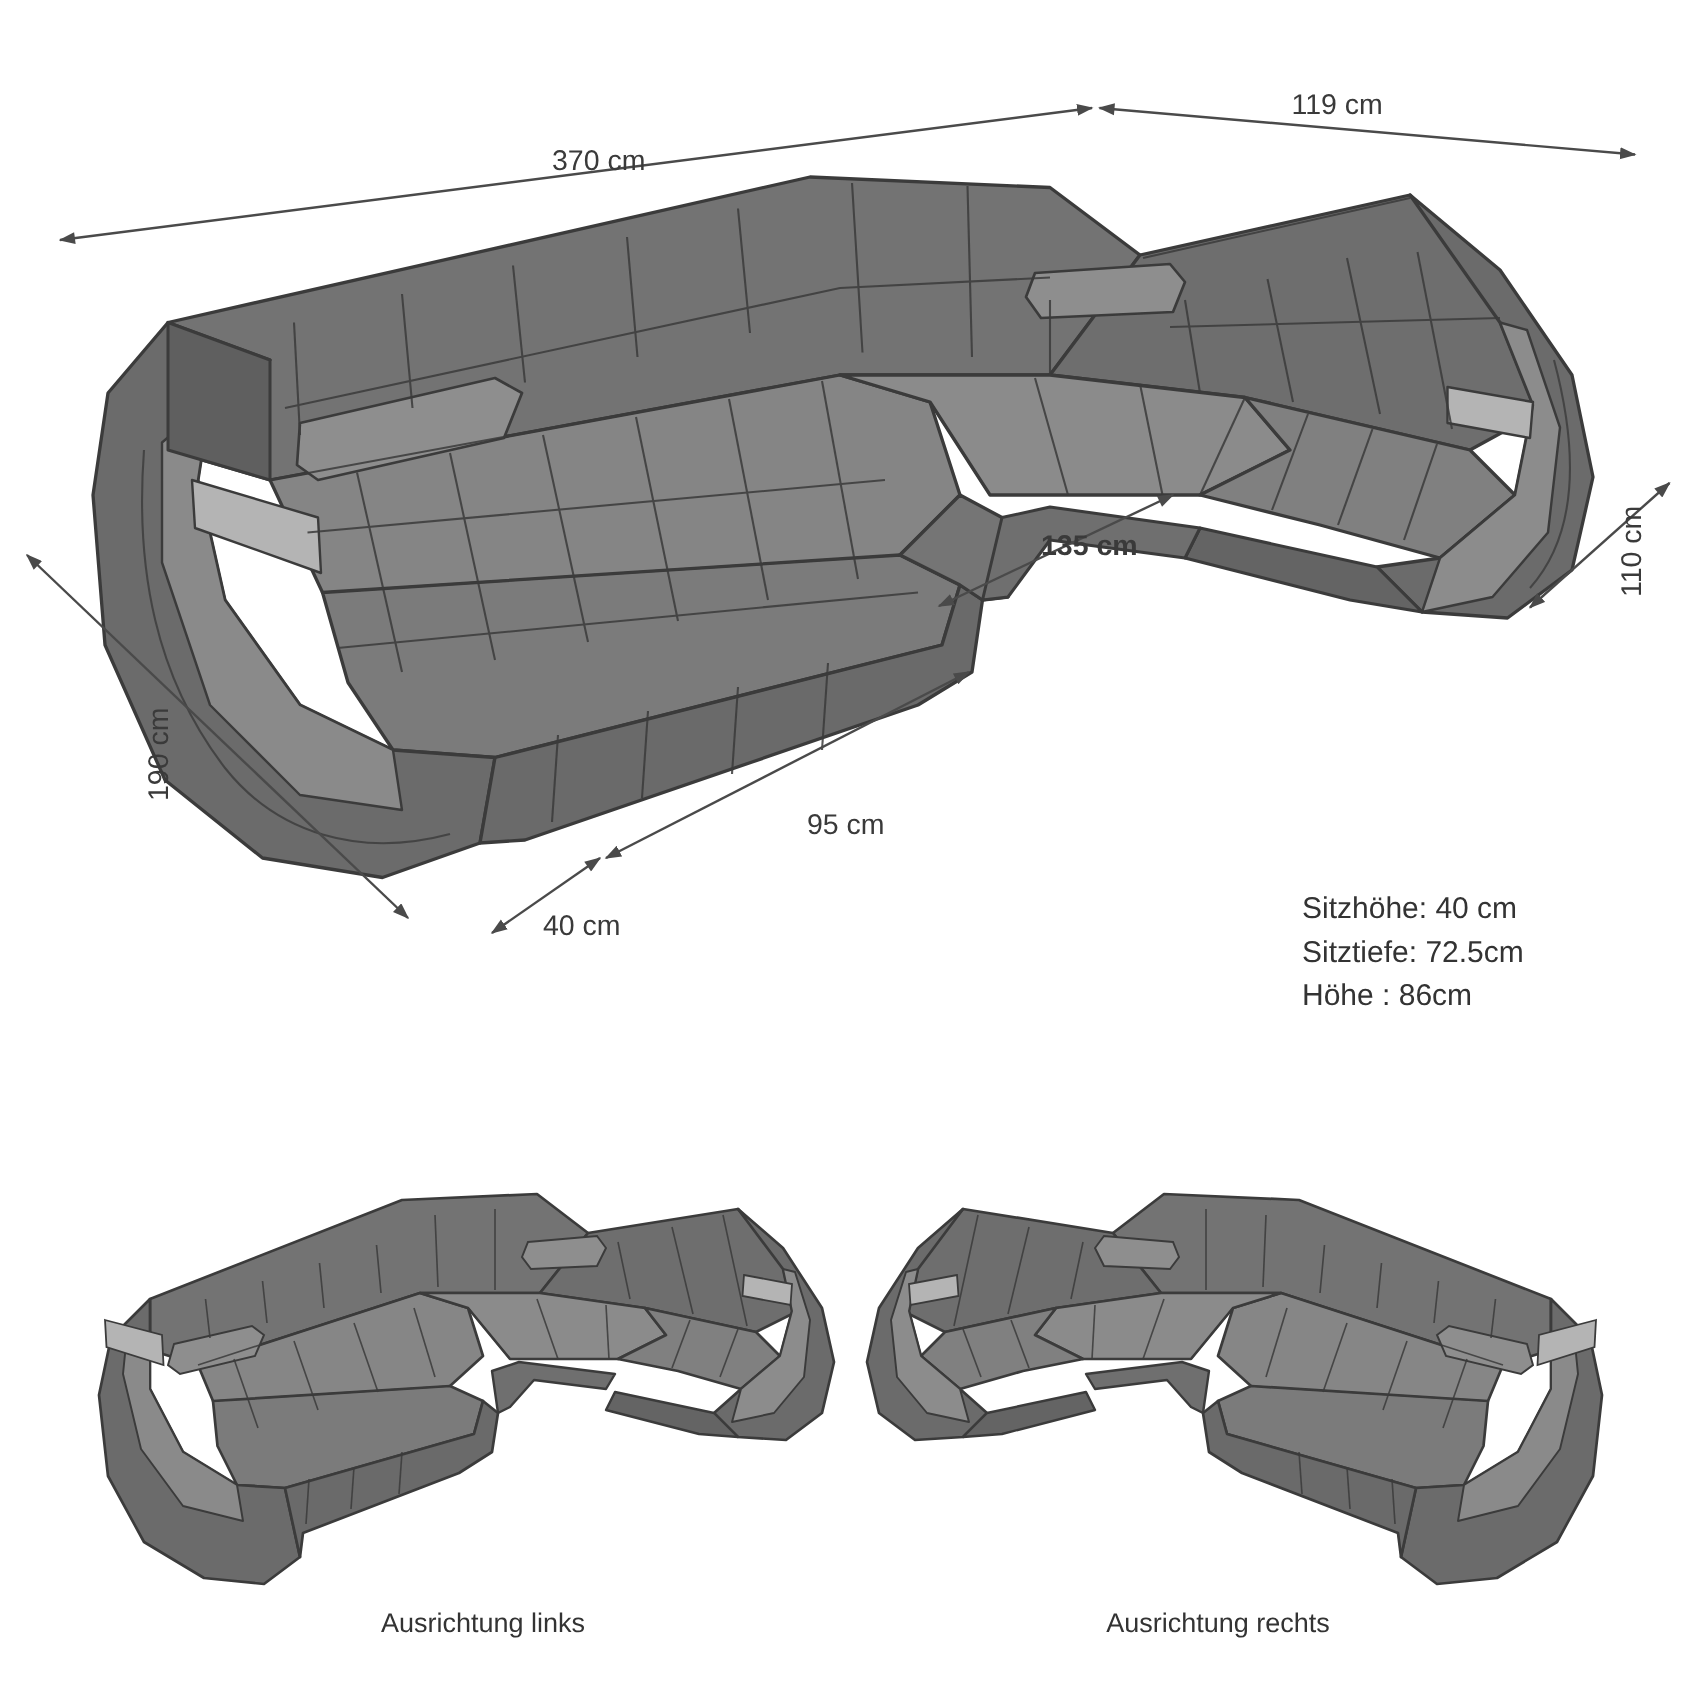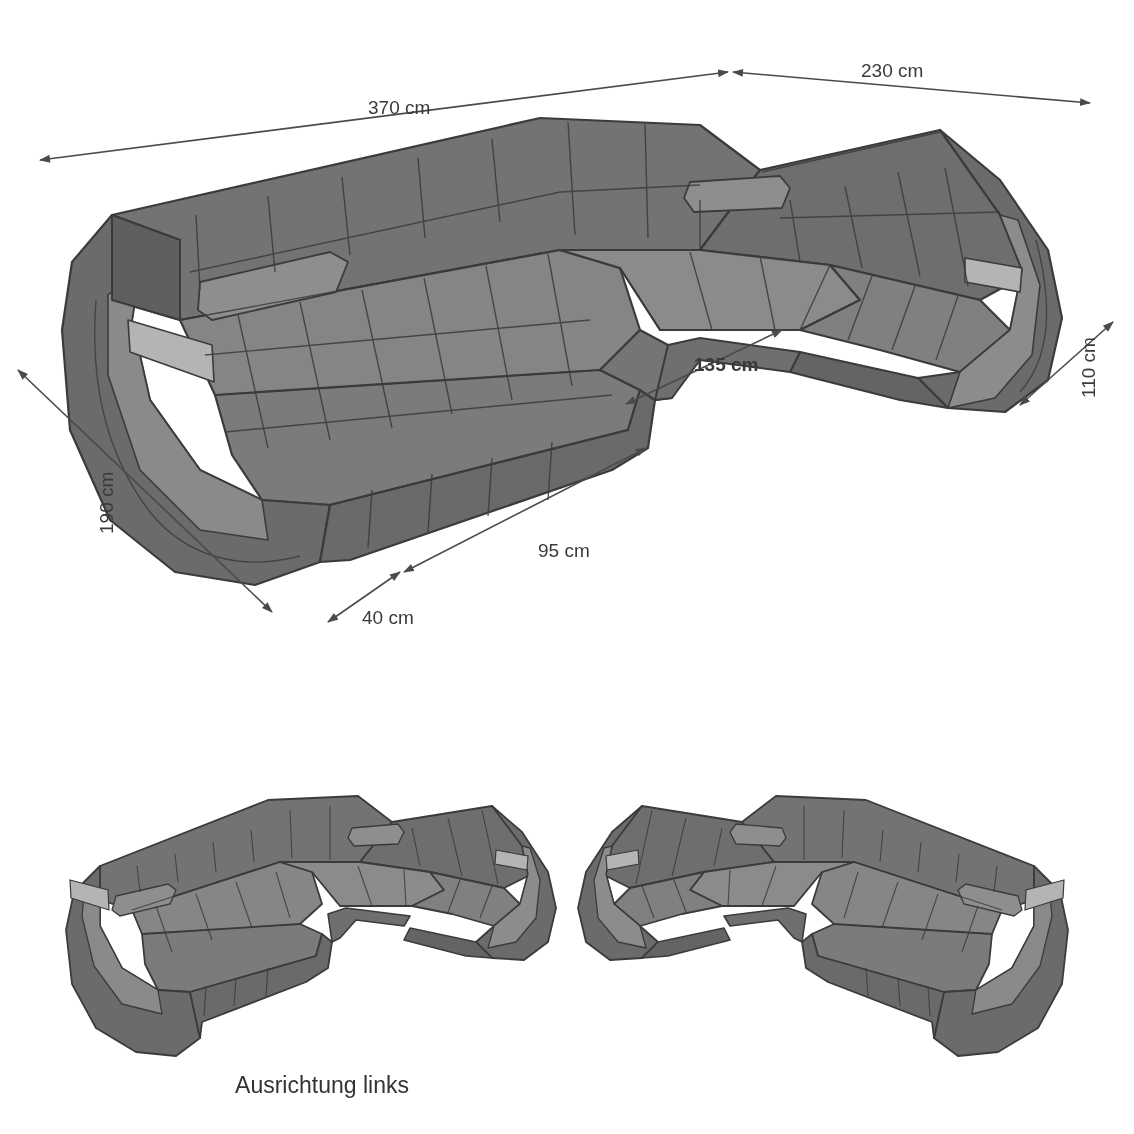--- a/index.html
+++ b/index.html
@@ -41,21 +41,21 @@
   .spec-block {
     position: absolute;
     left: 868px;
     top: 592px;
     font-size: 20px;
     line-height: 29px;
     color: #333333;
   }
   .variant-caption {
     position: absolute;
-    font-size: 23px;
+    font-size: 18px;
     color: #333333;
     text-align: center;
     width: 400px;
   }
   #cap-left { left: 122px; top: 1072px; }
   #cap-right { left: 612px; top: 1072px; }
 </style>
 </head>
 <body>
 
@@ -297,28 +297,34 @@
         <path d="M652,810 L636,884"></path>
         <path d="M928,986 L930,1016"></path>
           <path d="M898,978 L900,1006"></path>
         <path d="M866,968 L868,996"></path>
       </g>
     </g>
   </svg>
 
   <div class="dim-label" style="left:368px; top:97px;">370 cm</div>
 
-  <div class="dim-label" style="left:861px; top:60px;">230 cm</div>
+  <div class="dim-label" style="left:861px; top:60px;">119 cm</div>
 
   <div class="dim-label rot" style="left:1078px; top:398px;">110 cm</div>
 
   <div class="dim-label" style="left:694px; top:354px;font-weight:bold;">135 cm</div>
 
   <div class="dim-label rot" style="left:96px; top:534px;">190 cm</div>
 
   <div class="dim-label" style="left:538px; top:540px;text-align:center;">95 cm</div>
 
   <div class="dim-label" style="left:362px; top:607px;">40 cm</div>
 
+  <div class="spec-block">
+    <div>Sitzhöhe: 40 cm</div>
+    <div>Sitztiefe: 72.5cm</div>
+    <div>Höhe : 86cm</div>
+  </div>
 
   <div class="variant-caption" id="cap-left">Ausrichtung links</div>
+  <div class="variant-caption" id="cap-right">Ausrichtung rechts</div>
 
 </div>
 
 </body></html>

